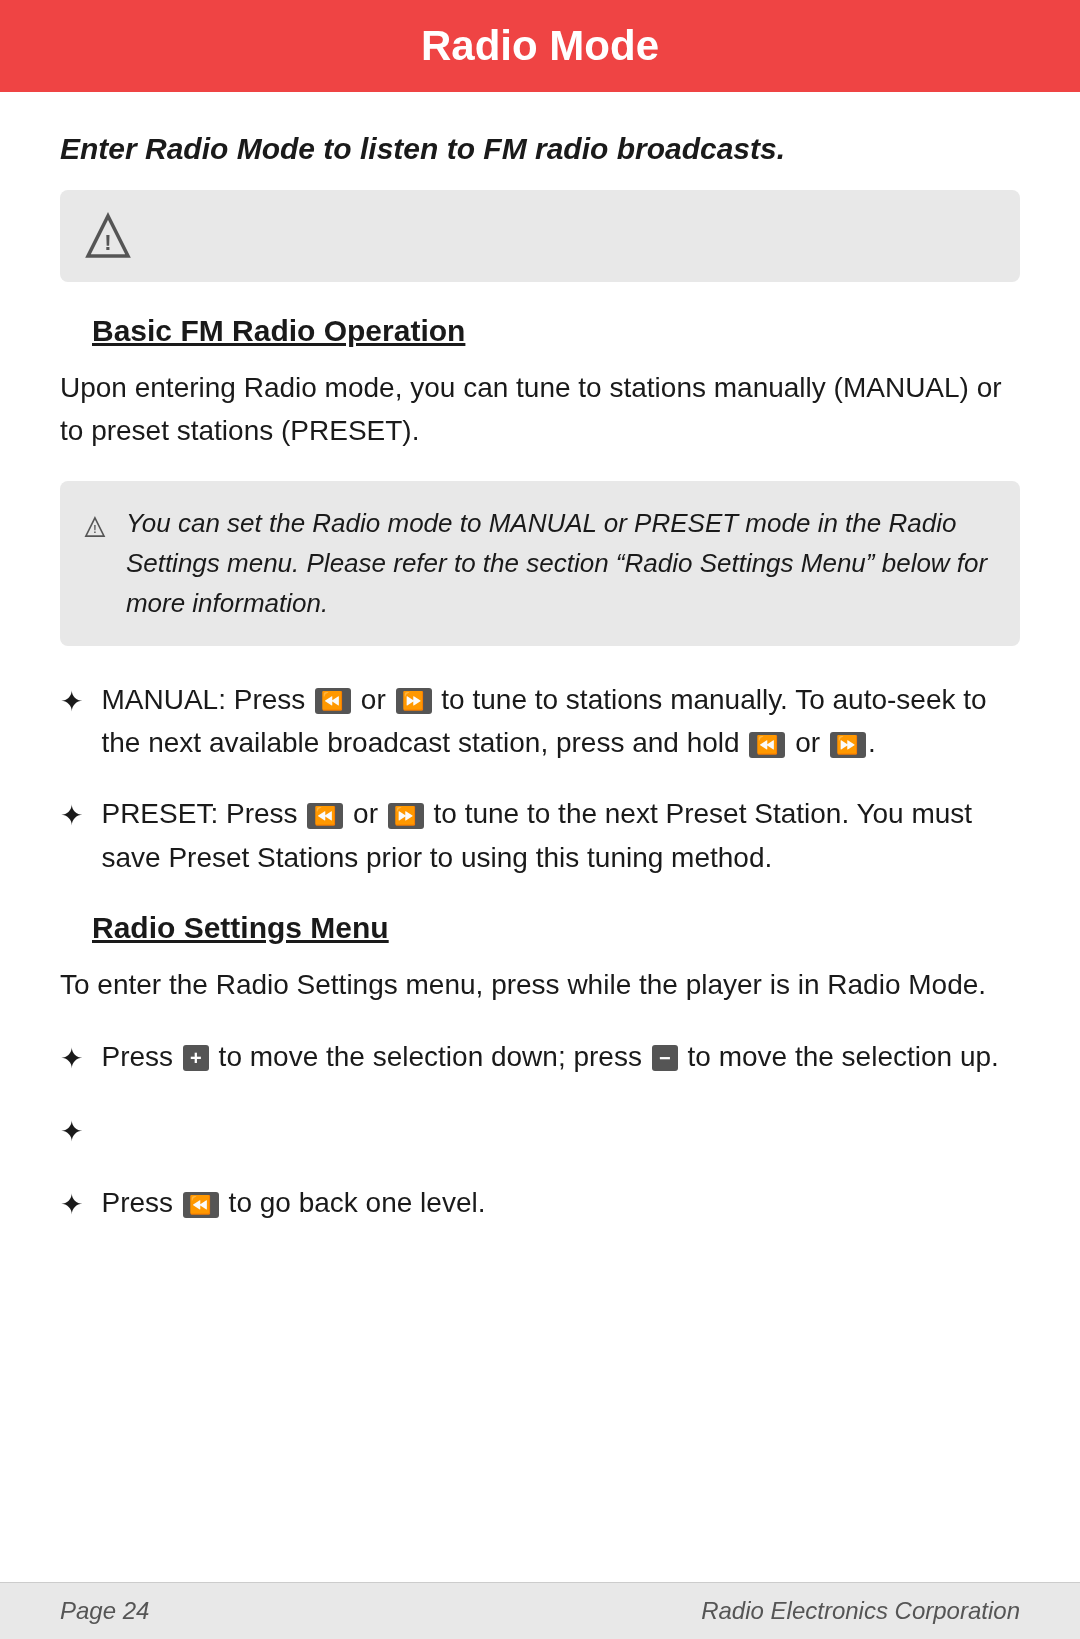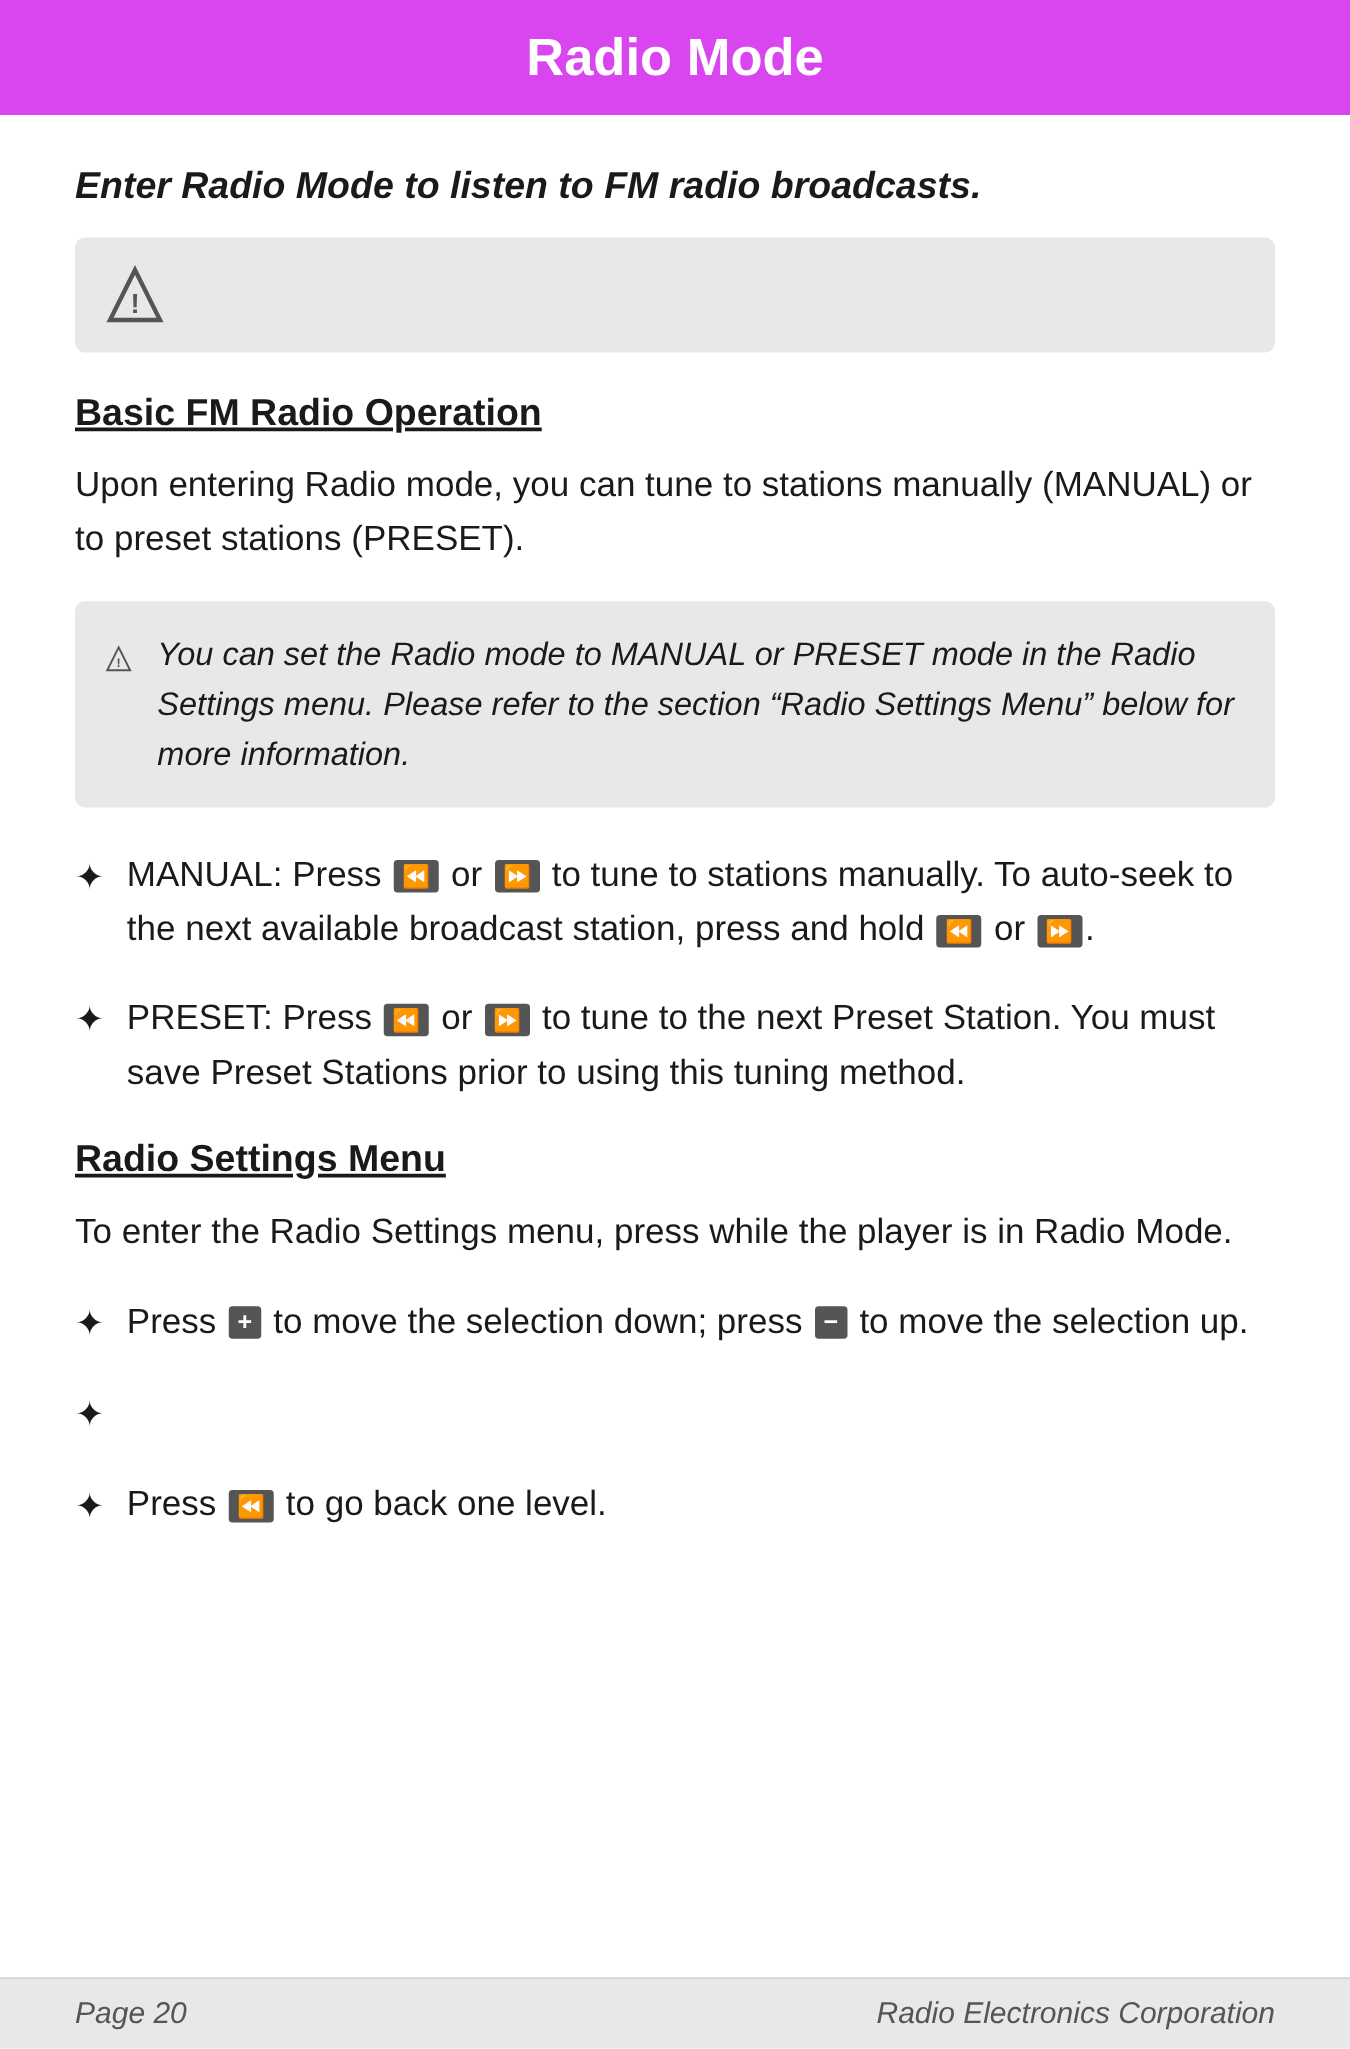--- a/index.html
+++ b/index.html
@@ -13,21 +13,21 @@
       min-height: 1639px;
       background: #ffffff;
       font-family: Arial, Helvetica, sans-serif;
       font-size: 28px;
       color: #1a1a1a;
       display: flex;
       flex-direction: column;
     }
 
     .header {
-      background: #d946ef;
+      background: #ef4444;
       padding: 22px 60px;
       text-align: center;
     }
 
     .header-title {
       color: #ffffff;
       font-size: 42px;
       font-weight: bold;
     }
 
@@ -60,20 +60,21 @@
       color: #1a1a1a;
       line-height: 1.55;
     }
 
     .section-heading {
       font-size: 30px;
       font-weight: bold;
       text-decoration: underline;
       margin-bottom: 18px;
       color: #1a1a1a;
+      margin-left: 32px;
     }
 
     .body-text {
       font-size: 28px;
       line-height: 1.55;
       color: #1a1a1a;
       margin-bottom: 28px;
     }
 
     .bullet-list {
@@ -261,15 +262,15 @@
         Press
         <span class="btn-icon">⏪</span>
         to go back one level.
       </span>
     </li>
   </ul>
 
 </div>
 
 <div class="footer">
-  <span class="footer-page">Page 20</span>
+  <span class="footer-page">Page 24</span>
   <span class="footer-company">Radio Electronics Corporation</span>
 </div>
 
 </body></html>

